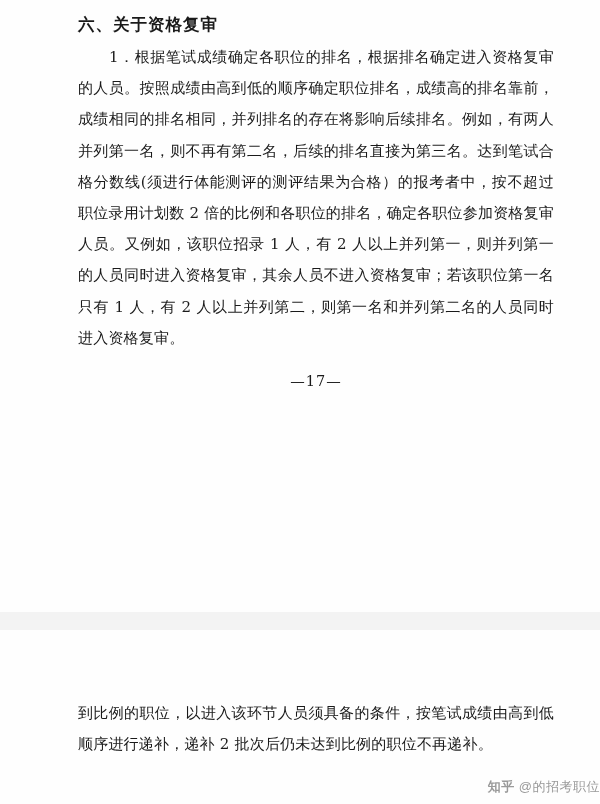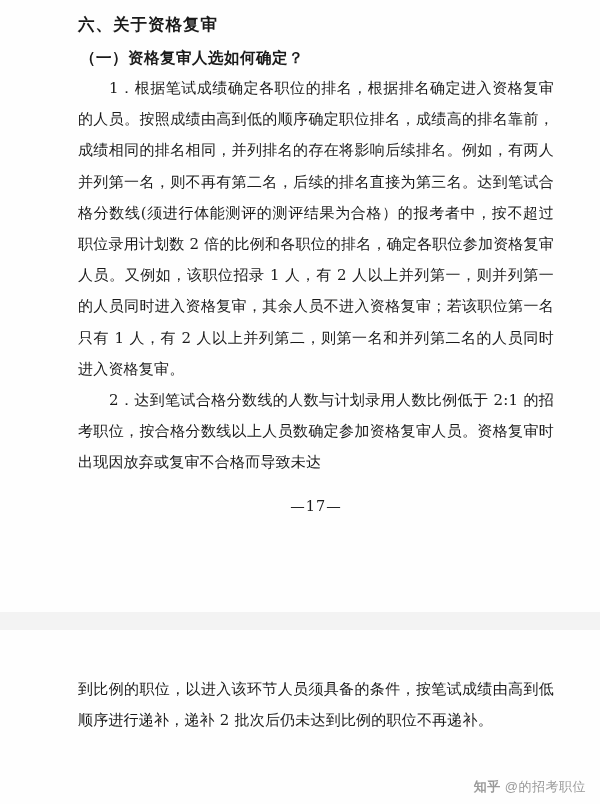--- a/index.html
+++ b/index.html
@@ -61,31 +61,32 @@
     font-size: 15px;
     line-height: 31.2px;
     margin: 0;
     text-align: justify;
     text-justify: inter-ideograph;
     letter-spacing: 0.2px;
     text-indent: 31px;
   }
   p.body-para.no-indent {
     text-indent: 0;
+    margin-top: 24px;
   }
   .page-number {
     text-align: center;
     font-size: 14.5px;
     line-height: 30px;
     margin-top: 12px;
     letter-spacing: 1px;
   }
   .watermark {
     position: absolute;
-    right: 14px;
+    right: 0;
     bottom: 8px;
     font-size: 13px;
     color: #9a9a9a;
     font-family: "Liberation Sans", sans-serif;
     display: flex;
     align-items: center;
     gap: 4px;
     letter-spacing: 0.5px;
   }
   .watermark .zhihu-mark {
@@ -96,25 +97,23 @@
   }
 </style>
 </head>
 <body>
 
 <div class="page">
 
   <div class="page-section page-top">
     <h1 class="doc-heading">六、关于资格复审</h1>
 
-    <p class="sub-heading">（一）资格复审人选如何确定？</p>
 
     <p class="body-para">1．根据笔试成绩确定各职位的排名，根据排名确定进入资格复审的人员。按照成绩由高到低的顺序确定职位排名，成绩高的排名靠前，成绩相同的排名相同，并列排名的存在将影响后续排名。例如，有两人并列第一名，则不再有第二名，后续的排名直接为第三名。达到笔试合格分数线(须进行体能测评的测评结果为合格）的报考者中，按不超过职位录用计划数 2 倍的比例和各职位的排名，确定各职位参加资格复审人员。又例如，该职位招录 1 人，有 2 人以上并列第一，则并列第一的人员同时进入资格复审，其余人员不进入资格复审；若该职位第一名只有 1 人，有 2 人以上并列第二，则第一名和并列第二名的人员同时进入资格复审。</p>
 
-    <p class="body-para">2．达到笔试合格分数线的人数与计划录用人数比例低于 2:1 的招考职位，按合格分数线以上人员数确定参加资格复审人员。资格复审时出现因放弃或复审不合格而导致未达</p>
 
     <div class="page-number">—17—</div>
   </div>
 
   <div class="gap"></div>
 
   <div class="page-section page-bottom">
     <p class="body-para no-indent">到比例的职位，以进入该环节人员须具备的条件，按笔试成绩由高到低顺序进行递补，递补 2 批次后仍未达到比例的职位不再递补。</p>
 
     <div class="watermark">

